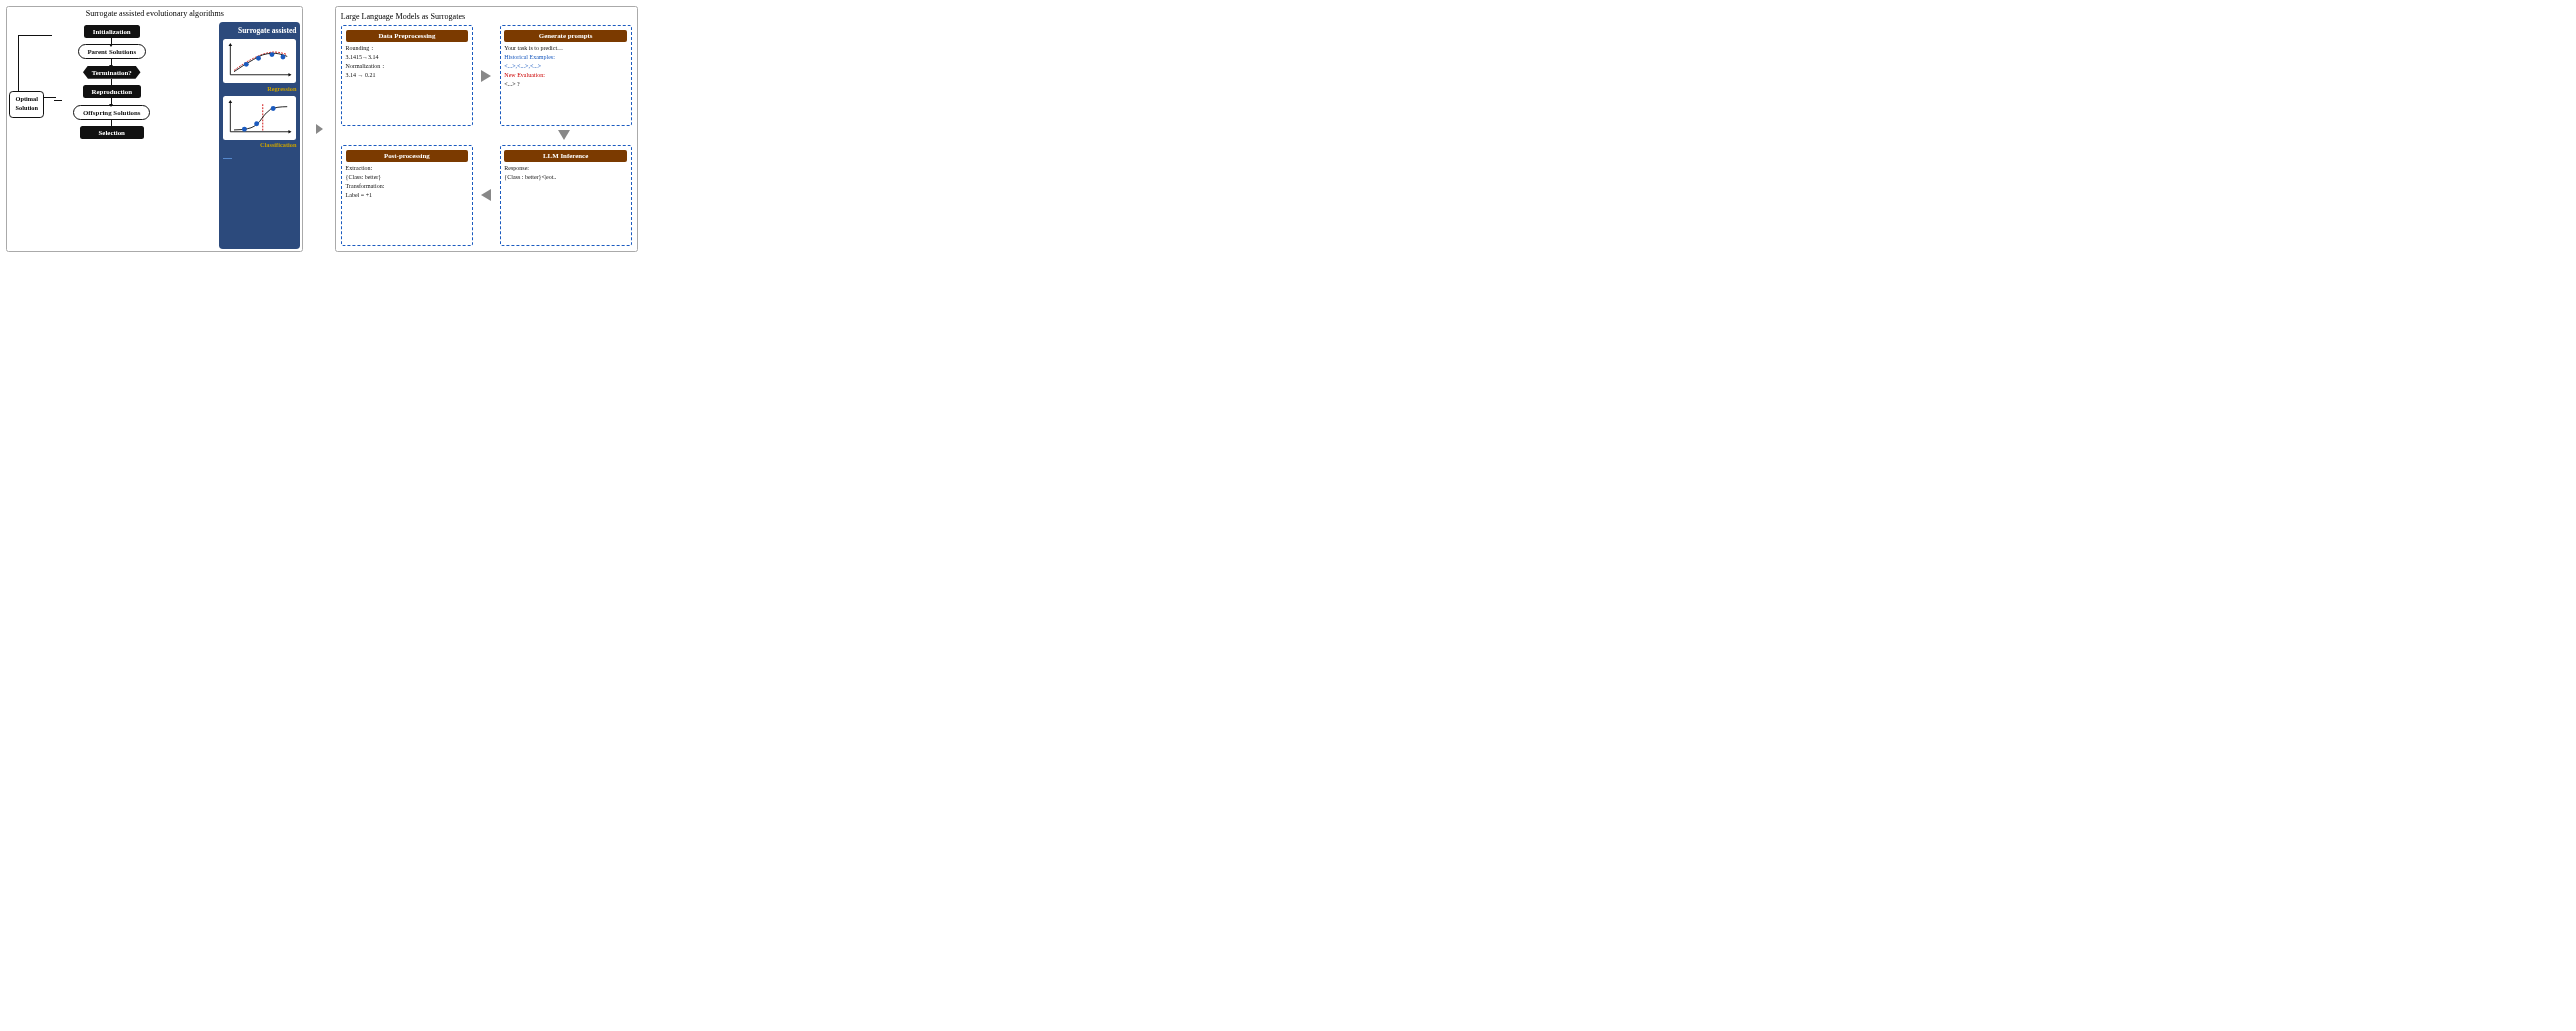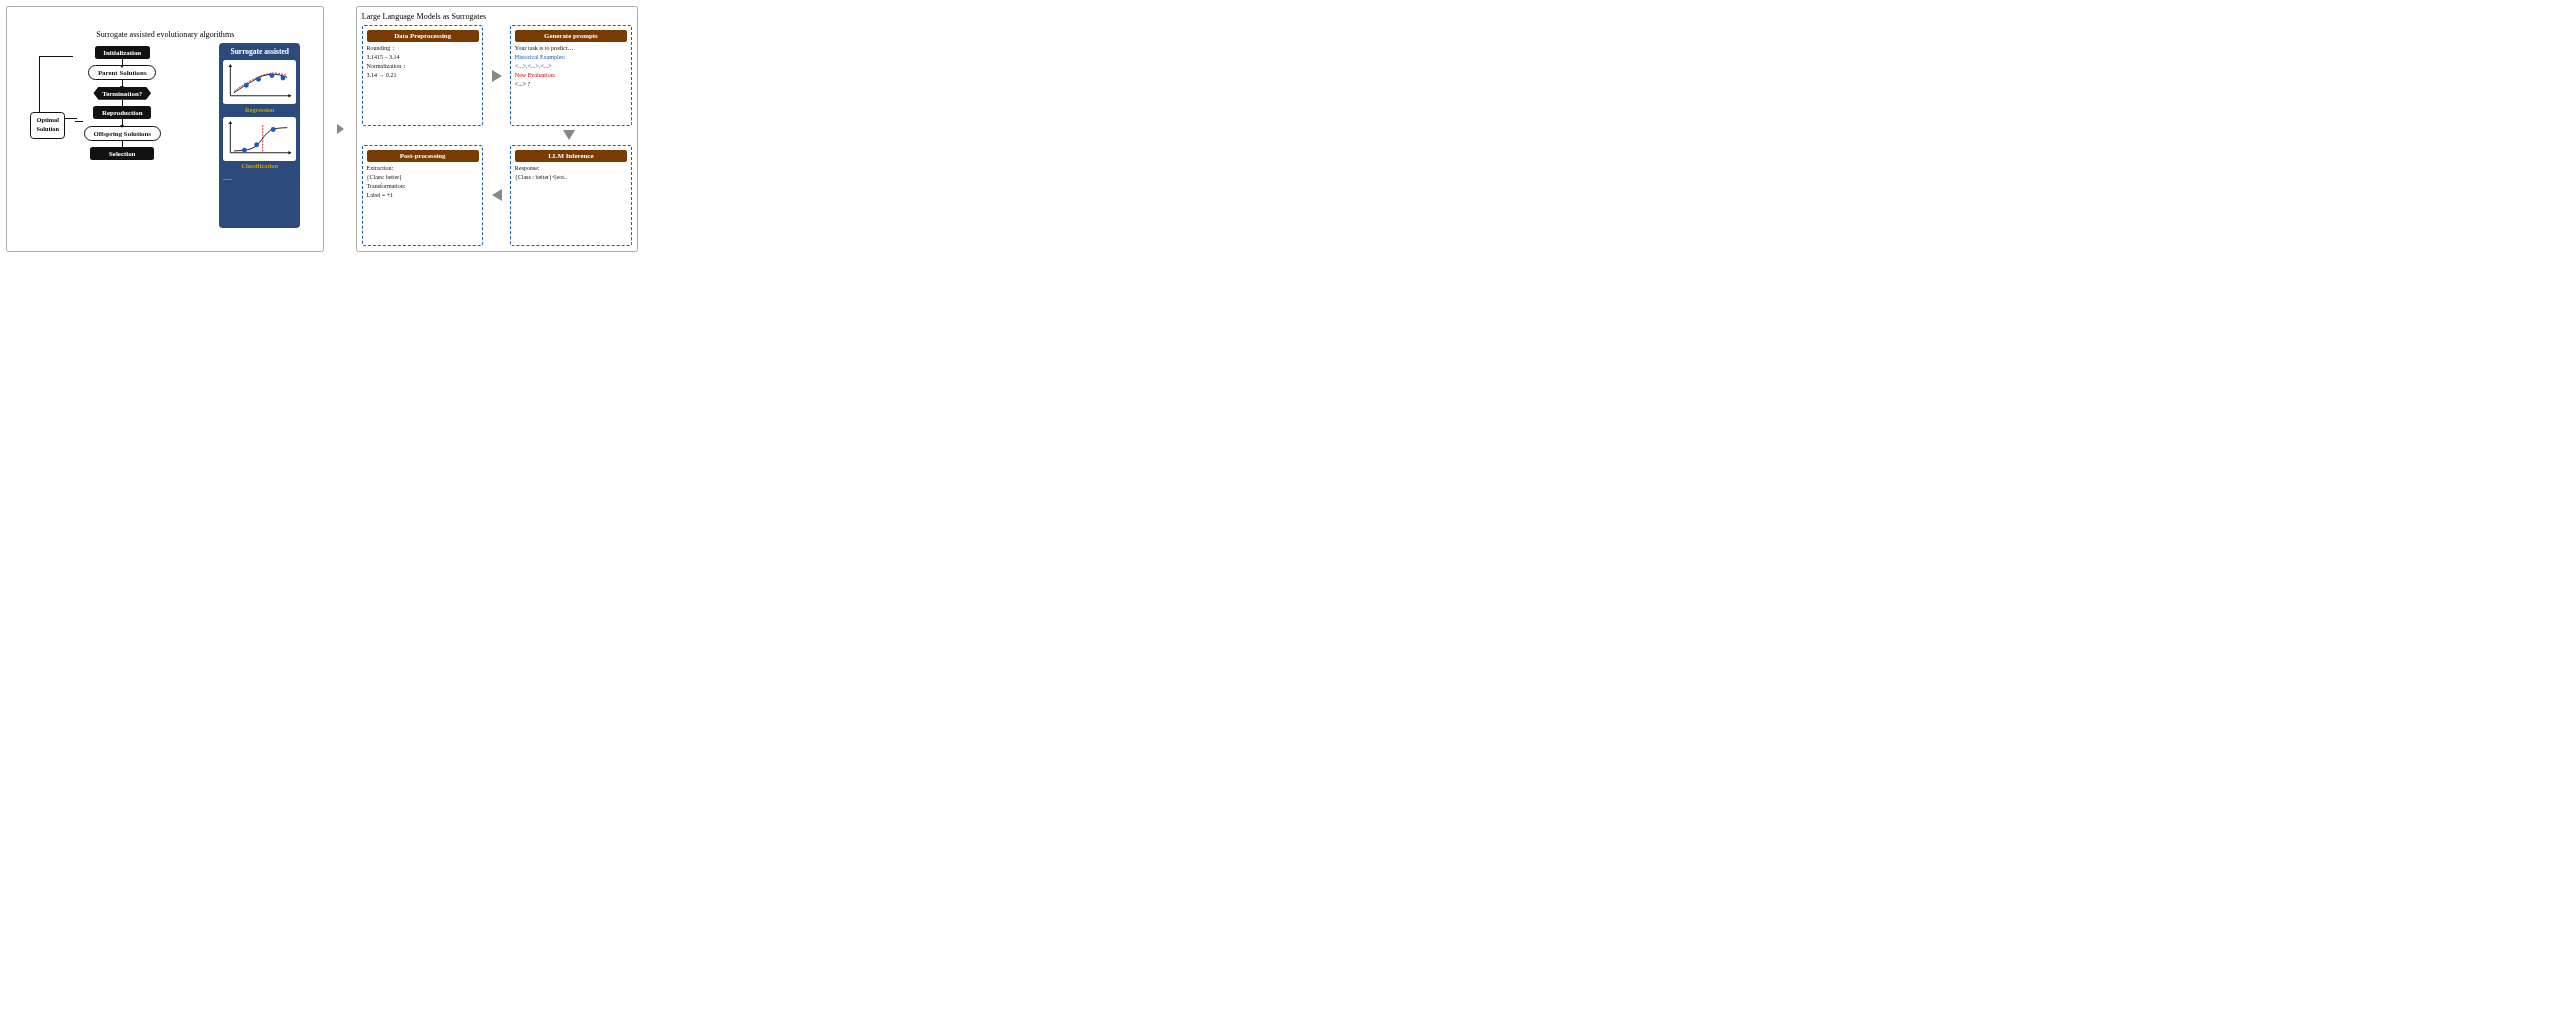--- a/index.html
+++ b/index.html
@@ -18,21 +18,21 @@
       width: 100%;
       height: 100%;
       gap: 6.3px;
     }
     
     .left-panel {
       flex: 1;
       border: 0.9px solid #aaa;
       border-radius: 2.5px;
       position: relative;
-      padding: 23px;
+      padding: 2px;
       display: flex;
       flex-direction: column;
       align-items: center;
     }
     .panel-title {
       font-size: 8.1px;
       text-align: center;
       margin-bottom: 3.8px;
       font-weight: normal;
     }
@@ -99,21 +99,21 @@
       border-top: 3.1px solid #111;
     }
     
     .surrogate-panel {
       width: 81px;
       background: #2c4a7c;
       border-radius: 3.8px;
       padding: 3.8px;
       display: flex;
       flex-direction: column;
-      align-items: center;
+      align-items: flex-end;
       color: #fff;
     }
     .surrogate-title {
       font-weight: bold;
       font-size: 7.5px;
       text-align: center;
       margin-bottom: 3.8px;
       line-height: 1.3;
     }
     .chart-container {

